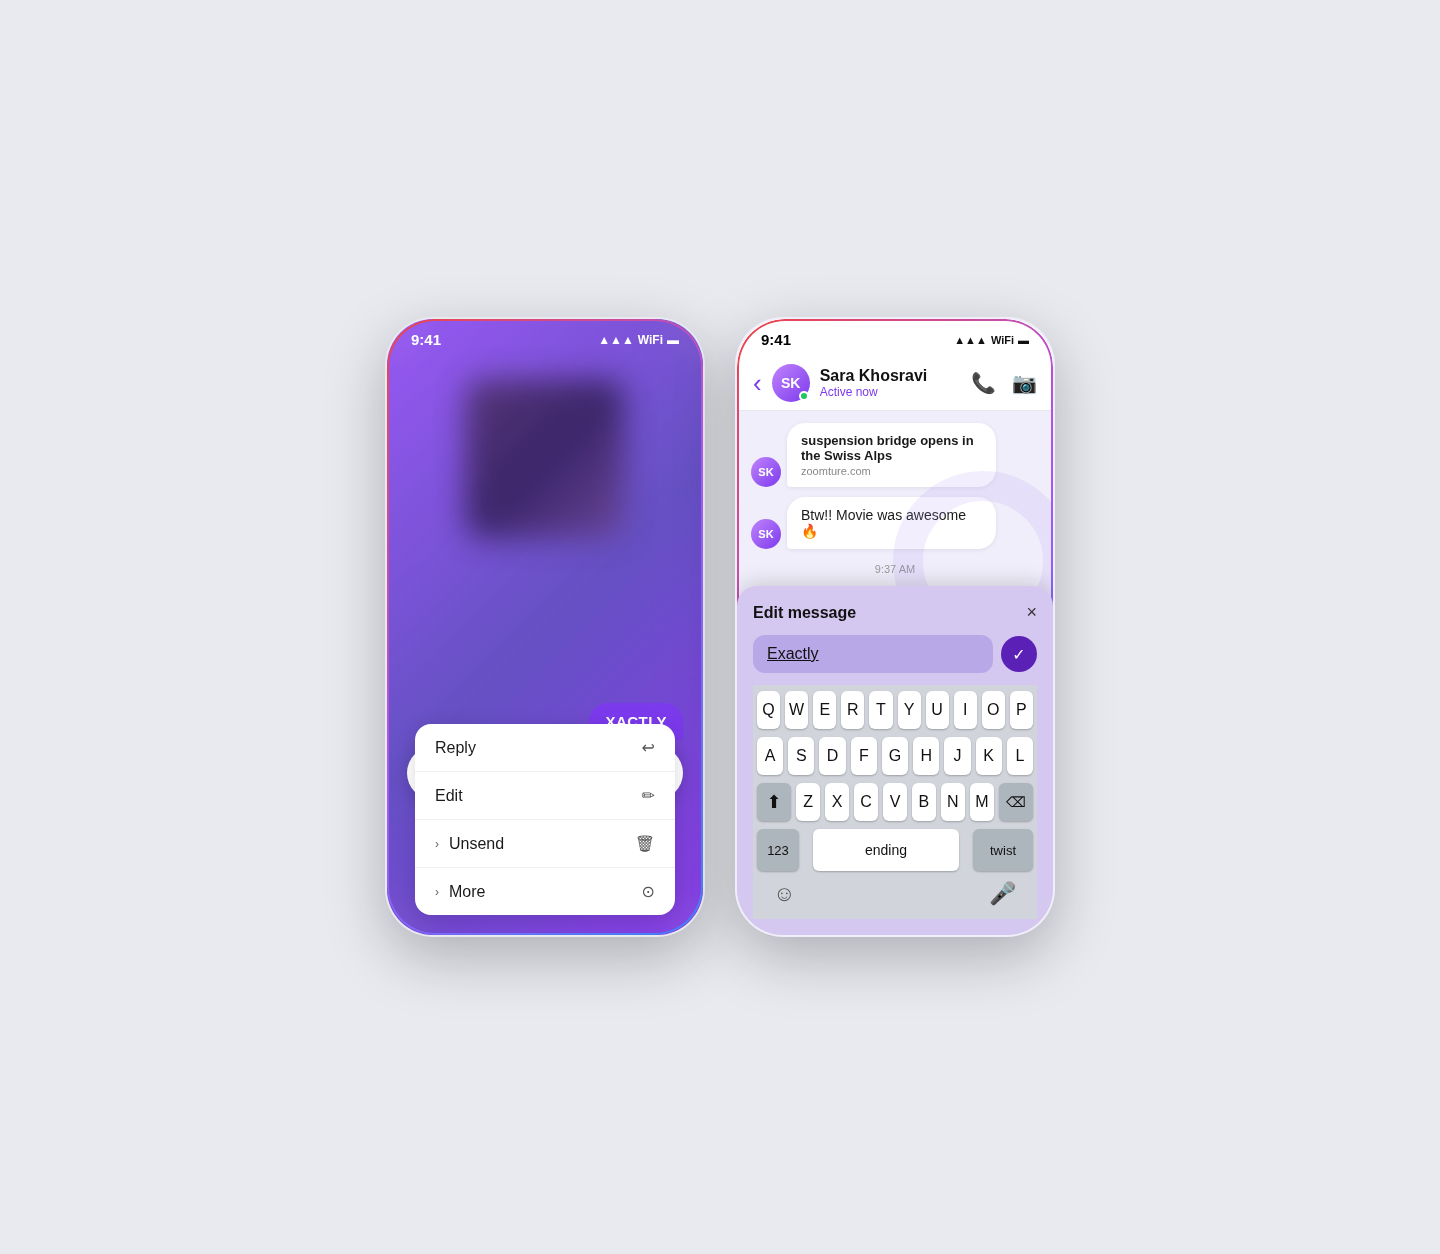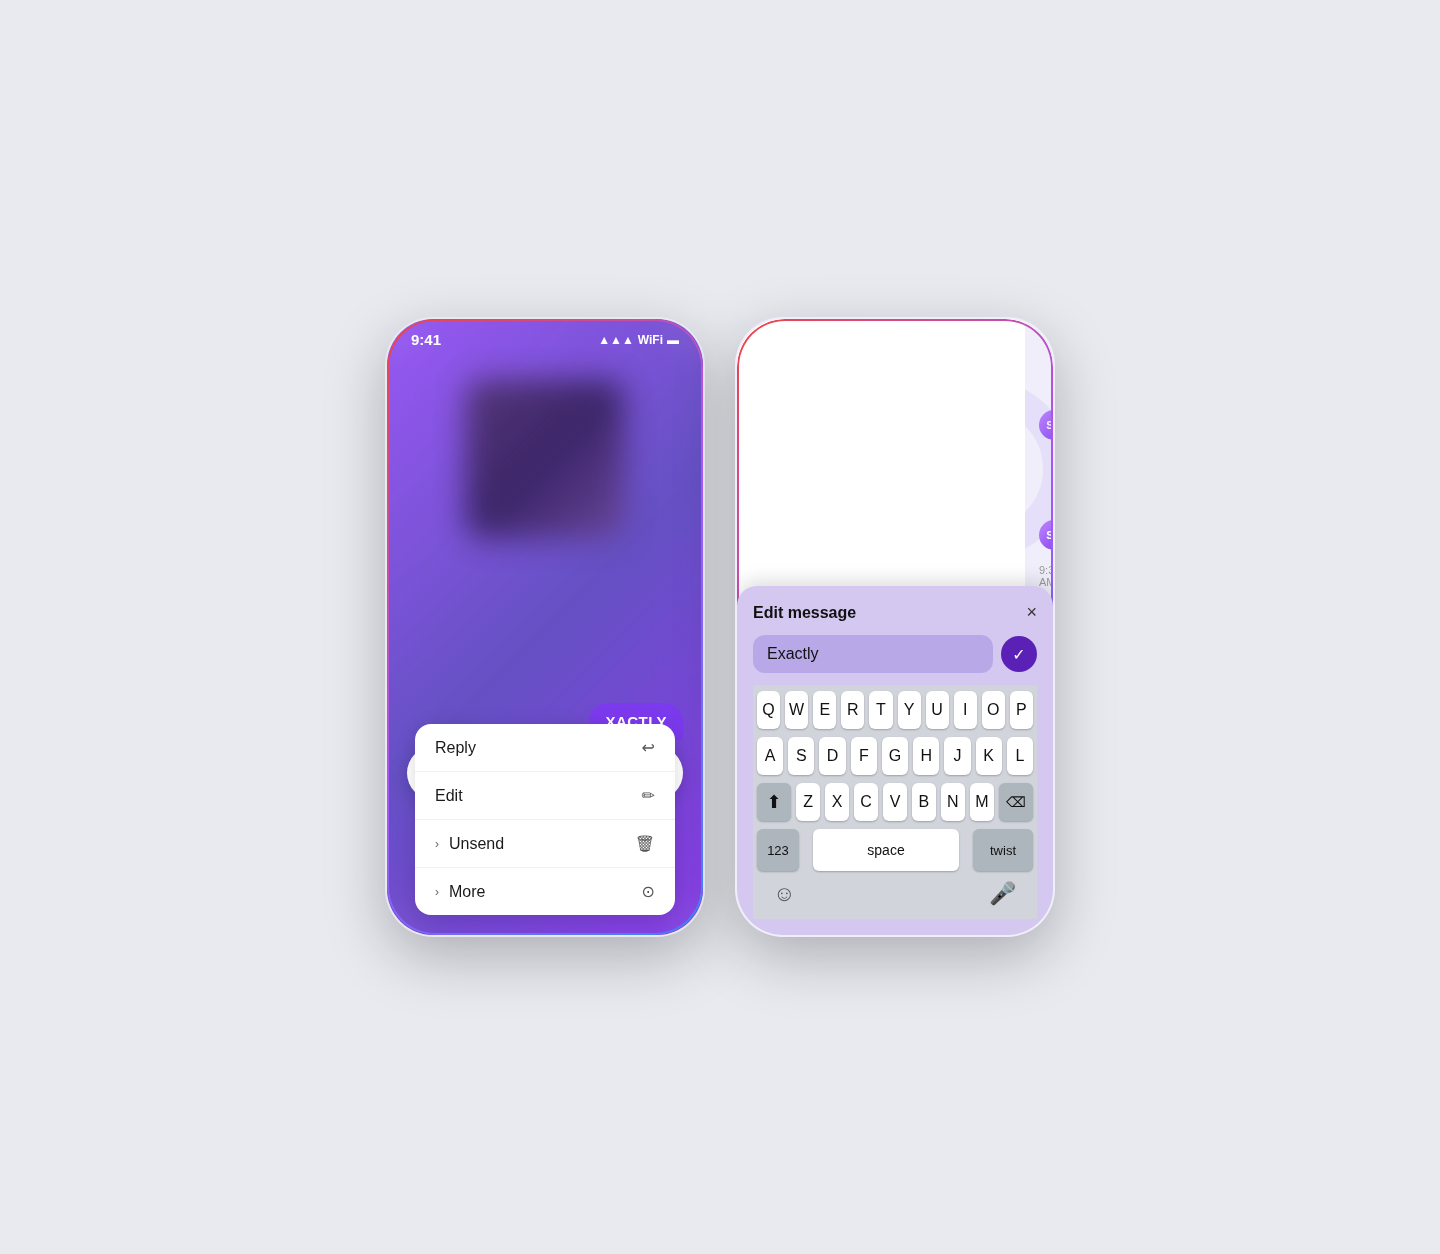--- a/index.html
+++ b/index.html
@@ -194,21 +194,21 @@
     }
 
     .menu-icon {
       font-size: 16px;
       color: #555;
     }
 
     
     .phone-right-inner {
       display: flex;
-      flex-direction: row;
+      flex-direction: column;
       height: 100%;
       justify-content: flex-end;
     }
 
     
     .chat-header {
       display: flex;
       align-items: center;
       padding: 8px 16px;
       gap: 10px;
@@ -404,20 +404,21 @@
 
     .edit-input {
       flex: 1;
       background: #b8a8e8;
       border: none;
       border-radius: 12px;
       padding: 10px 14px;
       font-size: 16px;
       color: #111;
       outline: none;
+      text-decoration: underline;
     }
 
     .edit-submit {
       width: 36px;
       height: 36px;
       border-radius: 50%;
       background: #5b21b6;
       display: flex;
       align-items: center;
       justify-content: center;
@@ -700,21 +701,21 @@
             <div class="key">X</div>
             <div class="key">C</div>
             <div class="key">V</div>
             <div class="key">B</div>
             <div class="key">N</div>
             <div class="key">M</div>
             <div class="key key-dark key-delete">⌫</div>
           </div>
           <div class="keyboard-bottom">
             <div class="key key-dark key-numbers" style="font-size:13px;">123</div>
-            <div class="key key-space" style="font-size:14px;">space</div>
+            <div class="key key-space" style="font-size:14px;">ending</div>
             <div class="key key-dark key-return" style="font-size:13px;">twist</div>
           </div>
           <div class="keyboard-extras">
             <span class="keyboard-extra-icon">☺</span>
             <span class="keyboard-extra-icon">🎤</span>
           </div>
         </div>
       </div>
 
     </div>

